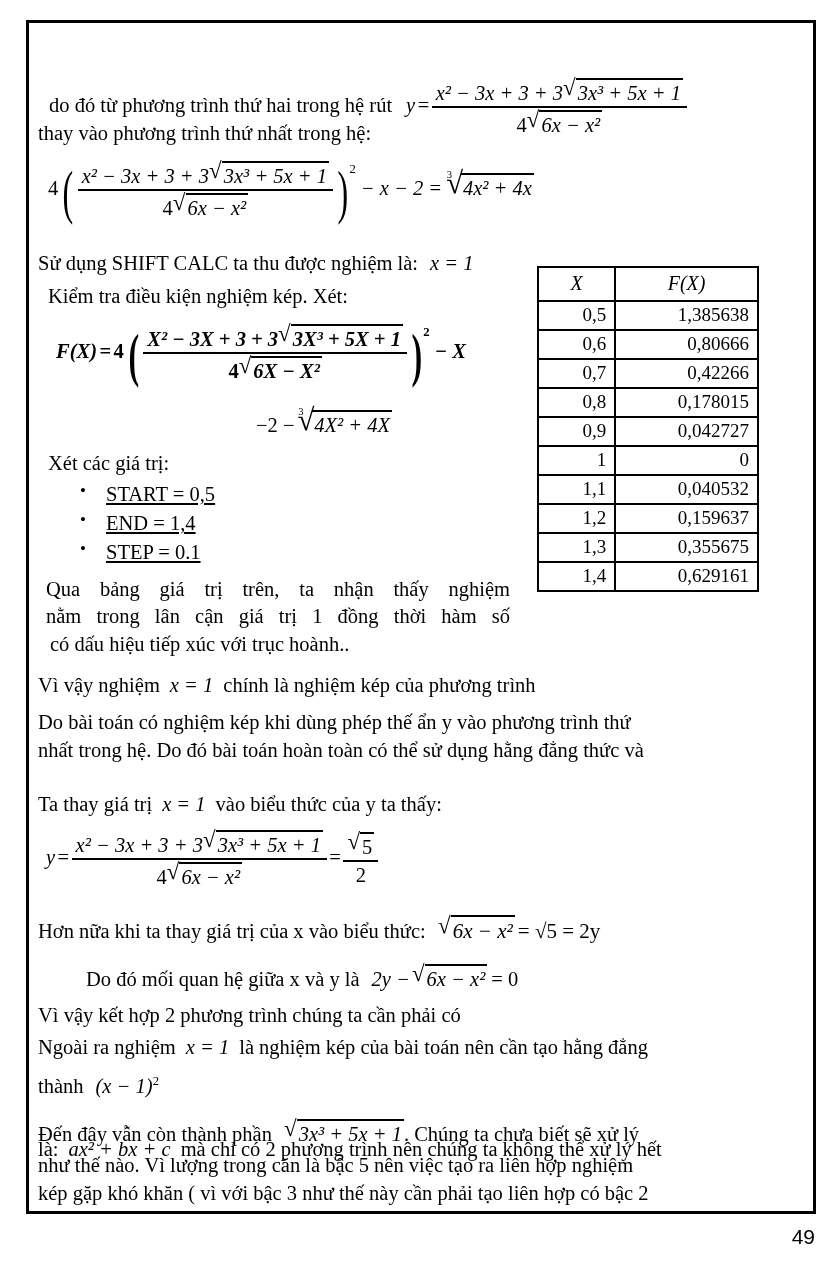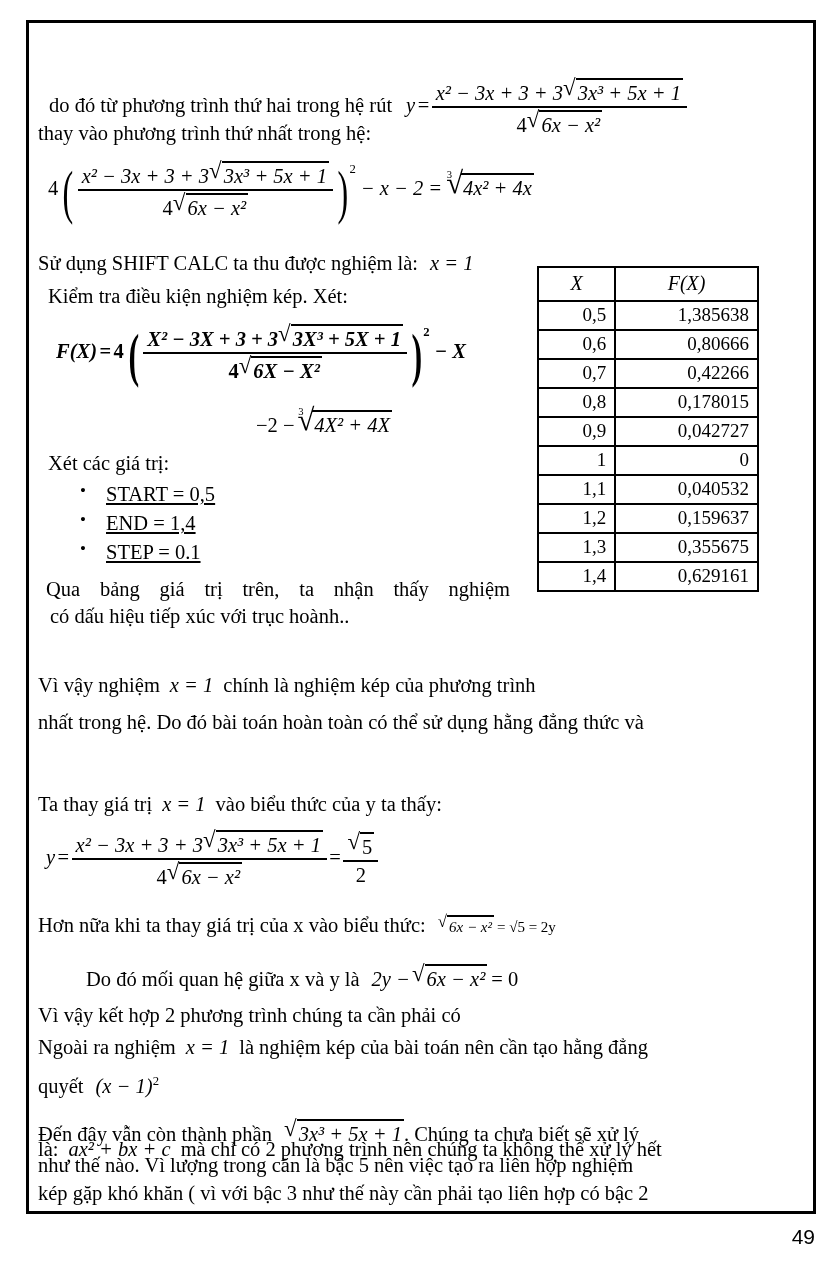--- a/index.html
+++ b/index.html
@@ -238,20 +238,21 @@
     </div>
 
     <ul class="bullets block" style="left:0px; top:452px; width:420px;text-decoration:underline;">
       <li>START = 0,5</li>
       <li>END = 1,4</li>
       <li>STEP = 0.1</li>
     </ul>
 
     <div class="block" style="left:8px; top:548px; width:464px;">
       <div class="ln just" style="line-height:1.33;">Qua bảng giá trị trên, ta nhận thấy nghiệm</div>
+      <div class="ln just" style="line-height:1.33;">nằm trong lân cận giá trị 1 đồng thời hàm số</div>
       <div class="ln" style="line-height:1.33; padding-left:4px;">có dấu hiệu tiếp xúc với trục hoành..</div>
     </div>
 
     <table id="value-table">
       <colgroup>
           <col class="cx">
           <col class="cf">
         </colgroup>
       <thead>
         <tr>
@@ -303,57 +304,58 @@
       </tbody>
     </table>
 
     <div class="block" style="left:0px; top:646px;">
       <span class="ln">Vì vậy nghiệm</span>
       <span class="m" style="font-size:20.5px; margin:0 6px;">x = 1</span>
       <span class="ln">chính là nghiệm kép của phương trình</span>
     </div>
 
     <div class="block" style="left:0px; top:680px; width:768px;">
+      <div class="ln" style="line-height:1.39;">Do bài toán có nghiệm kép khi dùng phép thế ẩn y vào phương trình thứ</div>
       <div class="ln" style="line-height:1.39;">nhất trong hệ. Do đó bài toán hoàn toàn có thể sử dụng hằng đẳng thức và</div>
     </div>
 
     <div class="block" style="left:0px; top:765px;">
       <span class="ln">Ta thay giá trị</span>
       <span class="m" style="font-size:20.5px; margin:0 6px;">x = 1</span>
       <span class="ln">vào biểu thức của y ta thấy:</span>
     </div>
 
     <div class="block" style="left:8px; top:802px;">
       <span class="m eqline" style="font-size:20.5px;">
         <span>y</span><span class="op">=</span><span class="frac"><span class="num"><span class="m">x² − 3x + 3 + 3</span><span class="rad"><span class="rbody m">3x³ + 5x + 1</span></span></span><span class="den"><span class="up">4</span><span class="rad"><span class="rbody m">6x − x²</span></span></span></span><span class="op">=</span><span class="frac"><span class="num"><span class="rad"><span class="rbody up">5</span></span></span><span class="den up">2</span></span>
       </span>
     </div>
 
     <div class="block" style="left:0px; top:887px;">
       <span class="ln">Hơn nữa khi ta thay giá trị của x vào biểu thức:</span>
-      <span class="m" style="font-size:15px; margin-left:8px;"><span class="rad"><span class="rbody m">6x − x²</span></span><span class="up" style="margin-left:3px;">= √5 = 2y</span></span>
+      <span class="m" style="font-size:21px; margin-left:8px;"><span class="rad"><span class="rbody m">6x − x²</span></span><span class="up" style="margin-left:3px;">= √5 = 2y</span></span>
     </div>
 
     <div class="block" style="left:0px; top:936px;margin-left:48px;">
       <span class="ln">Do đó mối quan hệ giữa x và y là</span>
       <span class="m" style="font-size:20.5px; margin-left:8px;"><span>2y −</span><span class="rad" style="margin-left:2px;"><span class="rbody m">6x − x²</span></span><span class="up" style="margin-left:4px;">= 0</span></span>
     </div>
 
     <div class="block" style="left:0px; top:977px;">
       <span class="ln">Vì vậy kết hợp 2 phương trình chúng ta cần phải có</span>
     </div>
 
     <div class="block" style="left:0px; top:1008px;">
       <span class="ln">Ngoài ra nghiệm</span>
       <span class="m" style="font-size:20.5px; margin:0 6px;">x = 1</span>
       <span class="ln">là nghiệm kép của bài toán nên cần tạo hằng đẳng</span>
     </div>
 
     <div class="block" style="left:0px; top:1047px;">
-      <span class="ln">quyết</span>
+      <span class="ln">thành</span>
       <span class="m" style="font-size:20.5px; margin-left:8px;"><span>(x − 1)</span><sup class="exn">2</sup></span>
     </div>
 
     <div class="block" style="left:0px; top:1091px;">
       <span class="ln">Đến đây vẫn còn thành phần</span>
       <span class="m" style="font-size:20.5px; margin-left:8px;"><span class="rad"><span class="rbody m">3x³ + 5x + 1</span></span></span><span class="ln">. Chúng ta chưa biết sẽ xử lý</span>
     </div>
 
     <div class="block" style="left:0px; top:1123px; width:768px;">
       <div class="ln" style="line-height:1.39;">như thế nào. Vì lượng trong căn là bậc 5 nên việc tạo ra liên hợp nghiệm</div>

